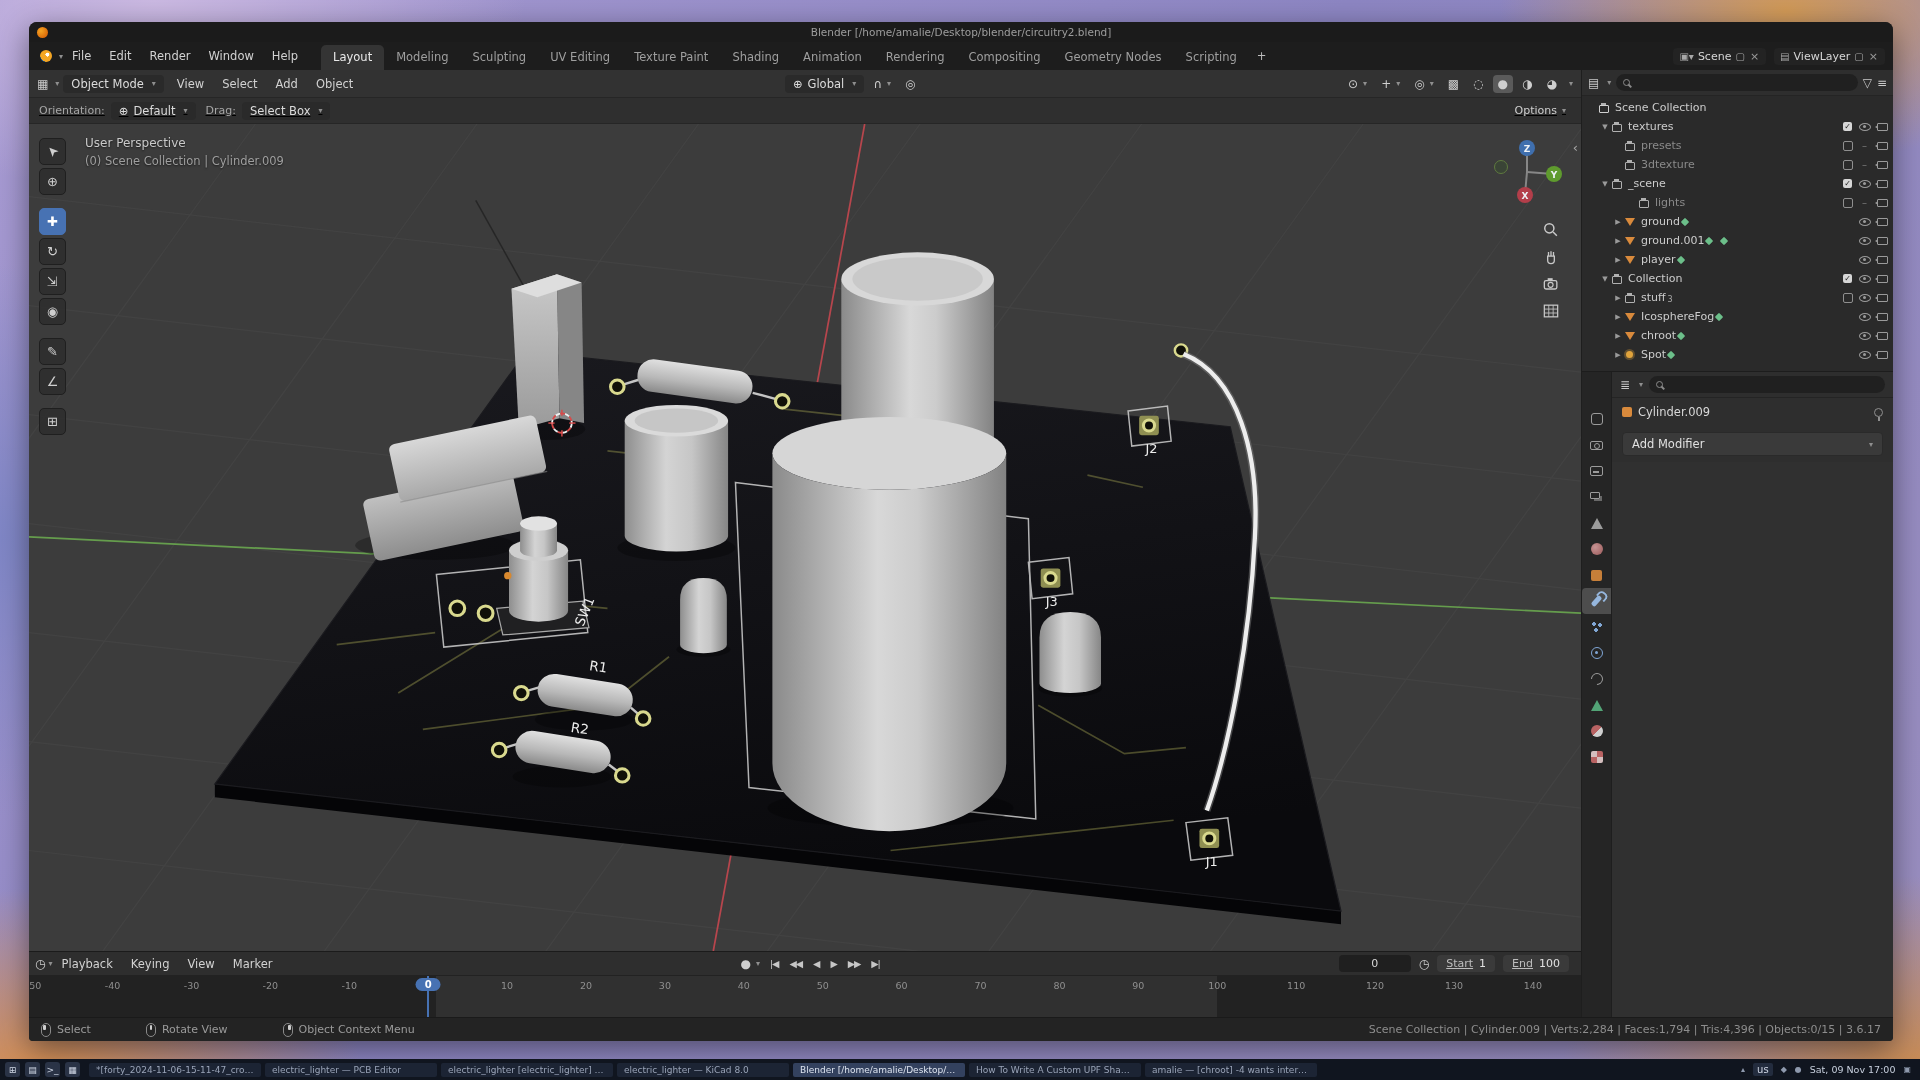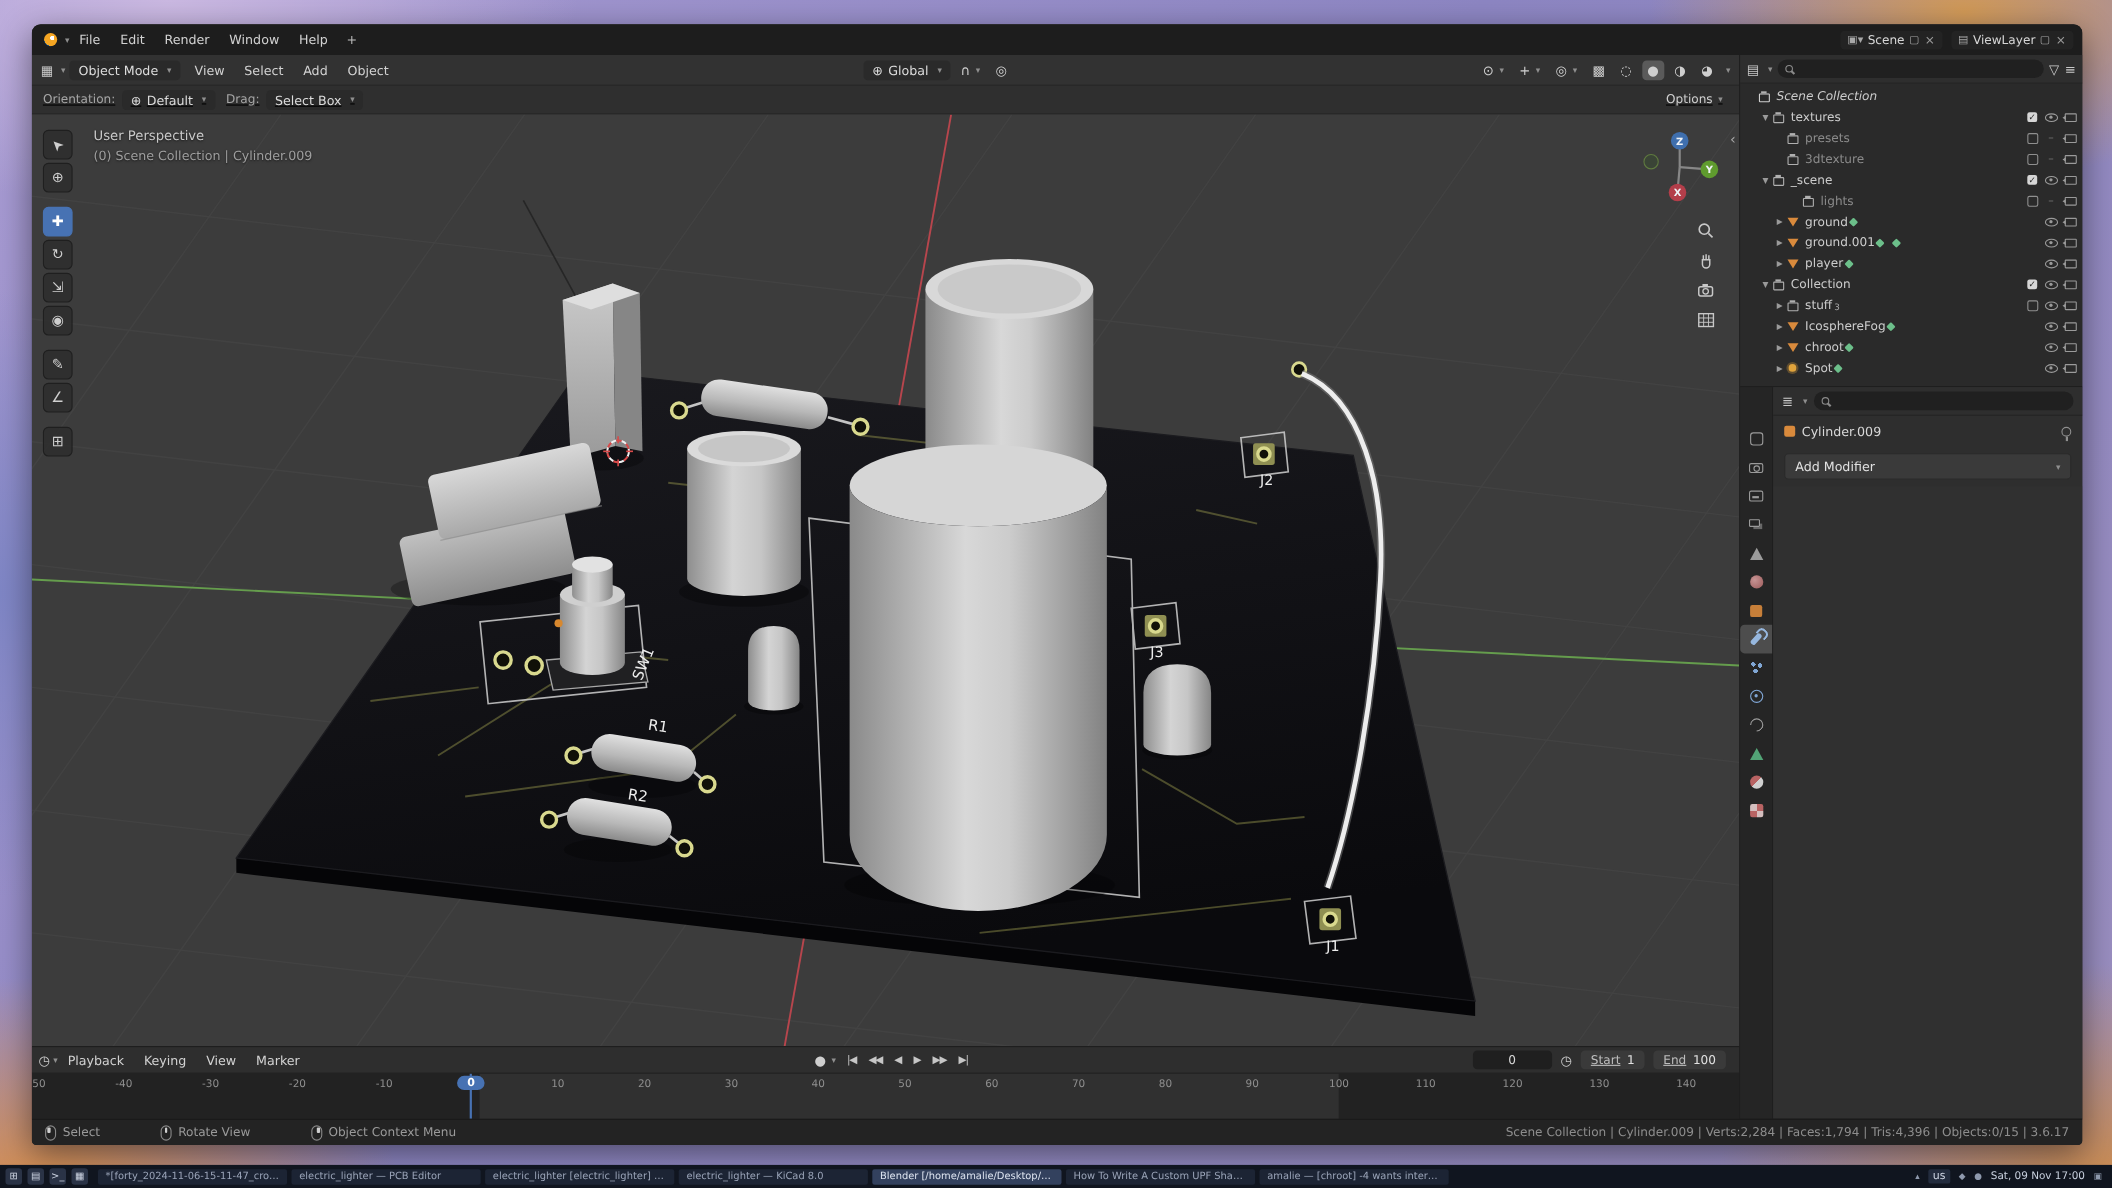--- a/index.html
+++ b/index.html
@@ -176,32 +176,49 @@
   .trayico { font-size:8px; color:#8e99ad; }
   .kbbox { font-size:10px; color:#cfd6e4; background:#232c3e; border-radius:2px; padding:1px 4px; }
   .clock { font-size:9.5px; color:#c7cfdd; }
 </style>
 </head>
 <body>
 
 <div class="desktop">
   <div class="bwin">
 
+    <div class="titlebar">
+      <span class="appdot"></span>
+      <span class="titletext">Blender [/home/amalie/Desktop/blender/circuitry2.blend]</span>
+    </div>
 
     <div class="menubar">
       <span class="blogo">
           <i></i>
         </span>
       <span class="chev">▾</span>
       <div class="menus" id="menus">
           <div class="hmenu">File</div>
           <div class="hmenu">Edit</div>
           <div class="hmenu">Render</div>
           <div class="hmenu">Window</div>
           <div class="hmenu">Help</div>
+        </div>
+      <div class="wtabs" id="wtabs">
+          <div class="wtab active">Layout</div>
+          <div class="wtab">Modeling</div>
+          <div class="wtab">Sculpting</div>
+          <div class="wtab">UV Editing</div>
+          <div class="wtab">Texture Paint</div>
+          <div class="wtab">Shading</div>
+          <div class="wtab">Animation</div>
+          <div class="wtab">Rendering</div>
+          <div class="wtab">Compositing</div>
+          <div class="wtab">Geometry Nodes</div>
+          <div class="wtab">Scripting</div>
         </div>
       <div class="wtab addtab">+</div>
       <div class="topspacer"></div>
       <div class="topchip">
         <span class="tci">▣▾</span>
         <span>Scene</span>
         <span class="tci">▢</span>
         <span class="x">×</span>
       </div>
       <div class="topchip">
@@ -608,21 +625,21 @@
           <div class="outh">
             <span class="editoricon">▤</span>
             <span class="chev">▾</span>
             <div class="searchbox">
               <span class="mag"></span>
             </div>
             <span class="editoricon">▽</span>
             <span class="editoricon">≡</span>
           </div>
           <div class="orows" id="orows">
-              <div class="orow" style="padding-left: 4px; font-style: italic;">
+              <div class="orow" style="padding-left: 4px;">
                 <span class="ocaret"></span>
                 <span class="oi oi-scene-collection"></span>
                 <span>Scene Collection</span>
                 <span class="ofx"></span>
               </div>
               <div class="orow" style="padding-left: 17px;">
                 <span class="ocaret">▼</span>
                 <span class="oi oi-collection"></span>
                 <span>textures</span>
                 <span class="ofx"></span>

